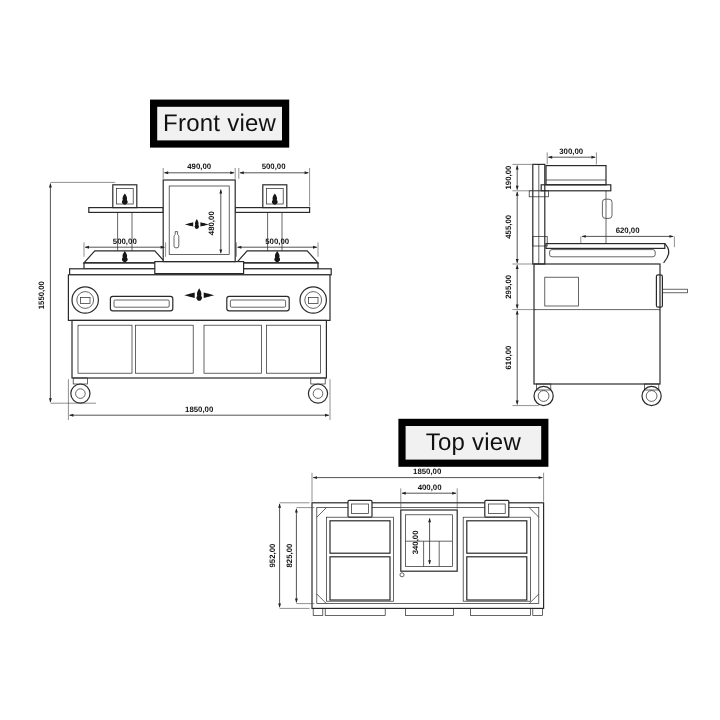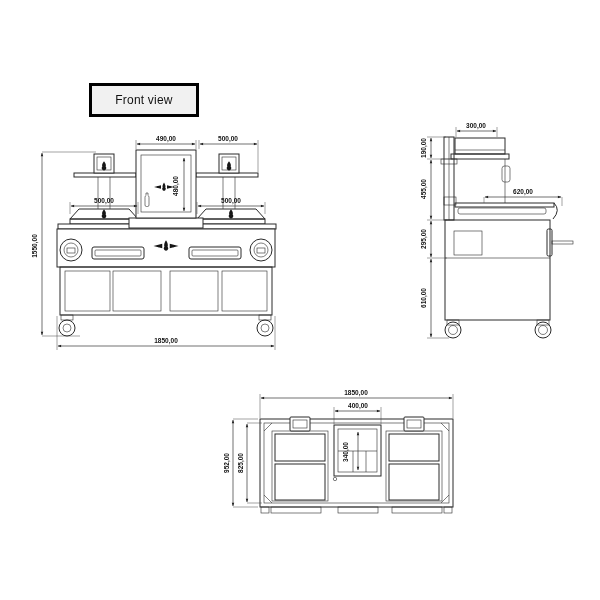--- a/index.html
+++ b/index.html
@@ -1,36 +1,37 @@
 <!DOCTYPE html>
 <html><head>
 <meta charset="utf-8">
 <style>
   html,body{margin:0;padding:0;background:#fff;}
   .canvas{position:relative;width:600px;height:600px;background:#ffffff;overflow:hidden;
           font-family:"Liberation Sans",sans-serif;}
-  .view-label{position:absolute;background:#f1f1f1;border:3px solid #000000;
+  .view-label{position:absolute;background:#f1f1f1;border:6px solid #000000;
               display:flex;align-items:center;justify-content:center;
-              font-size:12px;color:#111;letter-spacing:.2px;}
+              font-size:20px;color:#111;letter-spacing:.2px;margin-left:36px;}
   svg{position:absolute;overflow:visible;}
   .s{fill:none;stroke:#2a2a2a;stroke-width:1;}
   .sw{fill:#ffffff;stroke:#2a2a2a;stroke-width:1;}
   .t{fill:none;stroke:#2a2a2a;stroke-width:0.6;}
   .d{fill:none;stroke:#333;stroke-width:0.7;}
   .x{fill:none;stroke:#444;stroke-width:0.5;}
   .f{fill:#161616;stroke:none;}
   text.dim{font-family:"Liberation Sans",sans-serif;font-size:6.5px;font-weight:700;
            fill:#111;text-anchor:middle;}
 </style>
 </head>
 <body>
 
 <div class="canvas">
 
   <div class="view-label" style="left:89px;top:83px;width:104px;height:28px;">Front view</div>
+  <div class="view-label" style="left:296px;top:349px;width:113px;height:28px;">Top view</div>
 
   <svg style="left:28px;top:120px;width:270px;height:240px;" viewBox="28 120 270 240">
     <defs>
       <marker id="fa" viewBox="0 0 10 10" refX="9" refY="5" markerWidth="7" markerHeight="5" orient="auto-start-reverse">
         <path d="M0,1.5 L10,5 L0,8.5 Z" fill="#222"></path>
       </marker>
       <pattern id="fvHatch" patternUnits="userSpaceOnUse" width="3" height="4">
         <rect width="3" height="4" fill="#fff"></rect>
         <line x1="1.2" y1="0" x2="1.2" y2="4" stroke="#333" stroke-width="0.8"></line>
       </pattern>

